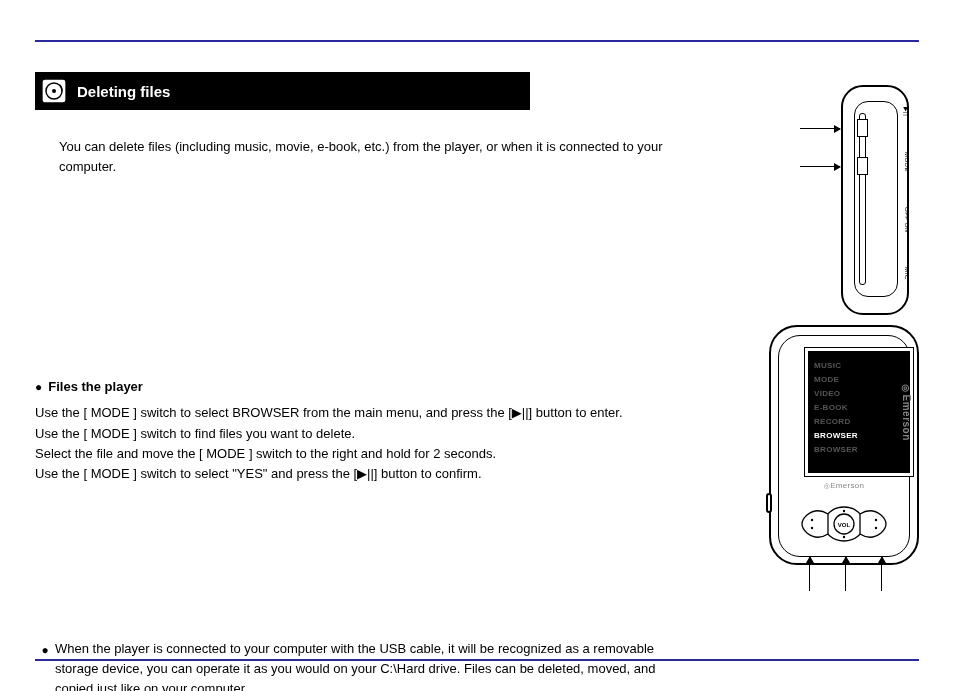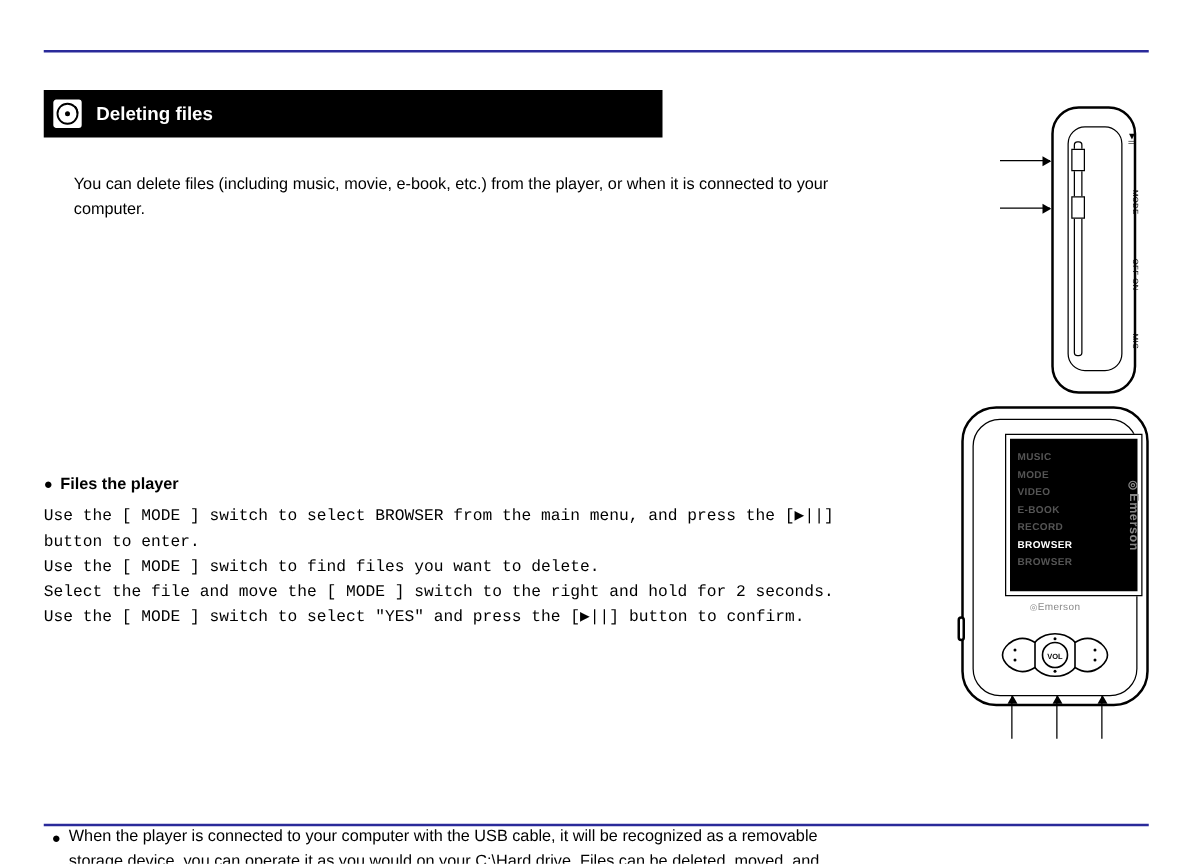--- a/index.html
+++ b/index.html
@@ -273,21 +273,21 @@
   </div>
 
   <div class="body-text">
     <div class="section1">You can delete files (including music, movie, e-book, etc.) from the player, or when it is connected to your computer.</div>
 
     <div class="section2">
       <div class="subhead">
         <span class="bullet-dot">●</span>
         <span>Files the player</span>
       </div>
-      <div style="white-space:pre-line;font-family:Liberation Mono, monospace;">Use the [ MODE ] switch to select BROWSER from the main menu, and press the [▶||] button to enter.
+      <div style="white-space:pre-line;">Use the [ MODE ] switch to select BROWSER from the main menu, and press the [▶||] button to enter.
 Use the [ MODE ] switch to find files you want to delete.
 Select the file and move the [ MODE ] switch to the right and hold for 2 seconds.
 Use the [ MODE ] switch to select "YES" and press the [▶||] button to confirm.</div>
     </div>
 
     <div class="section3">
       <div class="bullet-col"><span>●</span></div>
       <div class="txt">When the player is connected to your computer with the USB cable, it will be recognized as a removable storage device, you can operate it as you would on your C:\Hard drive. Files can be deleted, moved, and copied just like on your computer.</div>
     </div>
   </div>

